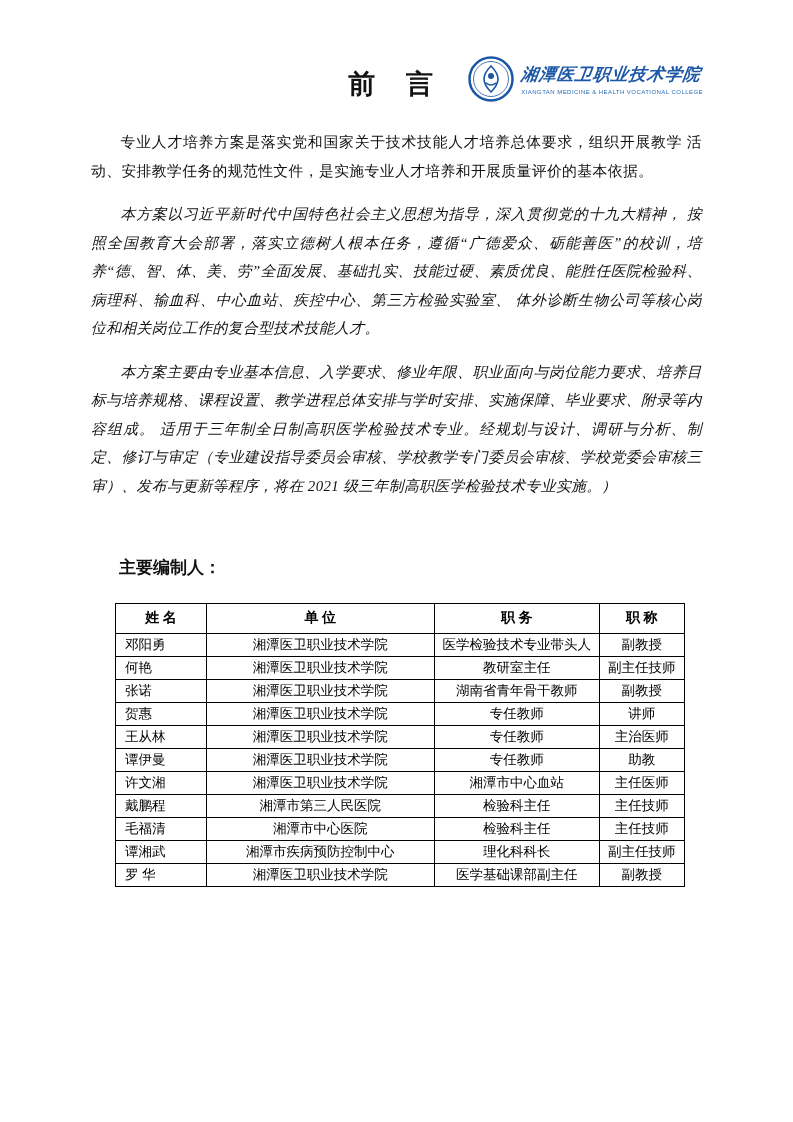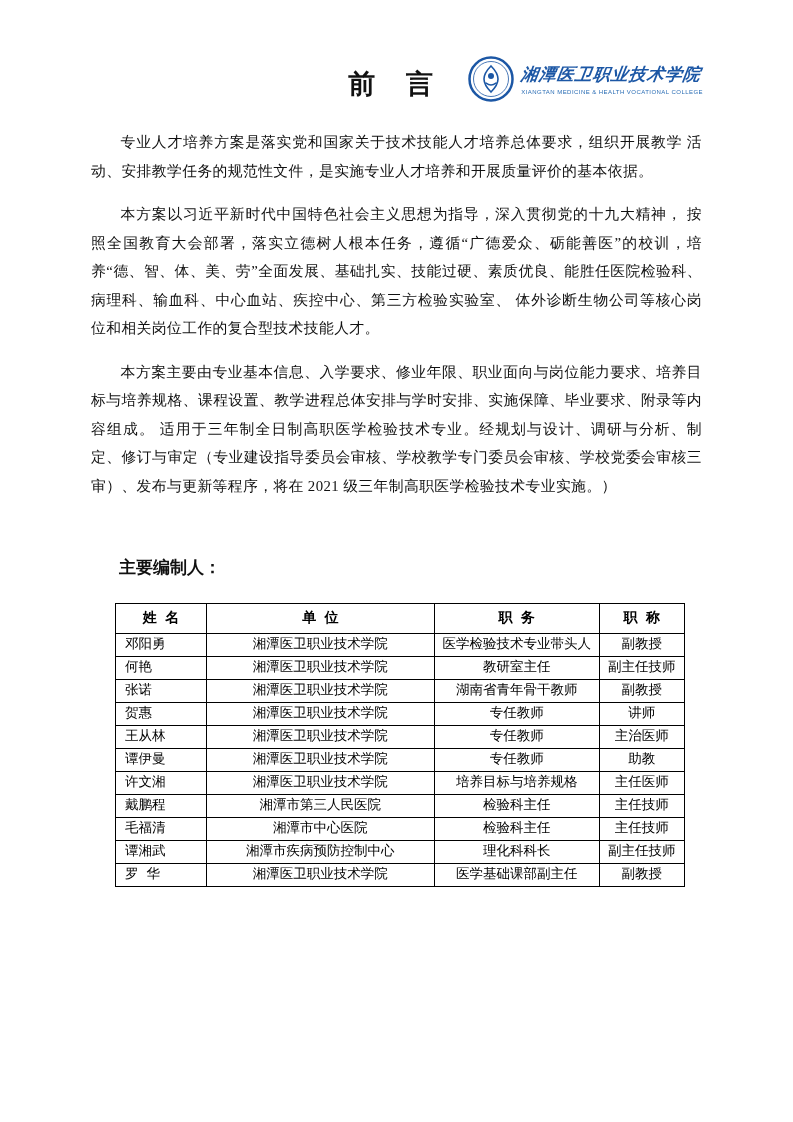--- a/index.html
+++ b/index.html
@@ -58,36 +58,35 @@
   
   .body-text { padding: 0 91px; }
   .para {
     margin-top: 26px;
     font-size: 14.8px;
     line-height: 28.5px;
     text-align: justify;
     text-indent: 2em;
     letter-spacing: 0.4px;
   }
-  .para + .para { margin-top: 15px; }
+  .para + .para { margin-top: 15px; font-style: italic; }
 
   
   .editors-heading {
     margin: 56px 0 24px 119px;
     font-family: "Liberation Sans", sans-serif;
     font-weight: bold;
     font-size: 17px;
   }
   table.editors {
     margin-left: 115px;
     width: 570px;
     border-collapse: collapse;
     font-size: 13.5px;
     color: #000;
-    font-family: Liberation Mono, monospace;
   }
   table.editors th, table.editors td {
     border: 1px solid #000;
     padding: 1px 4px;
     text-align: center;
     vertical-align: middle;
     height: 23px;
     line-height: 1.35;
   }
   table.editors th {
@@ -172,21 +171,21 @@
         </tr>
         <tr>
           <td class="col0">谭伊曼</td>
           <td class="col1">湘潭医卫职业技术学院</td>
           <td class="col2">专任教师</td>
           <td class="col3">助教</td>
         </tr>
         <tr>
           <td class="col0">许文湘</td>
           <td class="col1">湘潭医卫职业技术学院</td>
-          <td class="col2">培养目标与培养规格</td>
+          <td class="col2">湘潭市中心血站</td>
           <td class="col3">主任医师</td>
         </tr>
         <tr>
           <td class="col0">戴鹏程</td>
           <td class="col1">湘潭市第三人民医院</td>
           <td class="col2">检验科主任</td>
           <td class="col3">主任技师</td>
         </tr>
         <tr>
           <td class="col0">毛福清</td>

